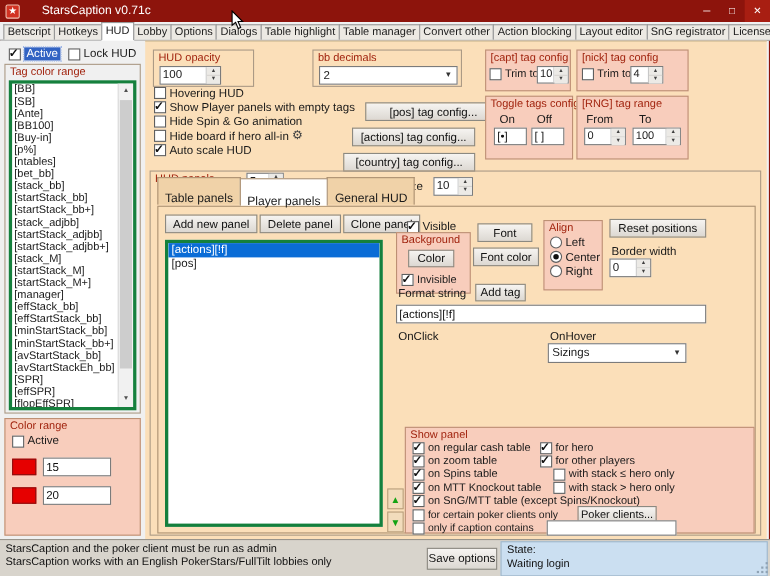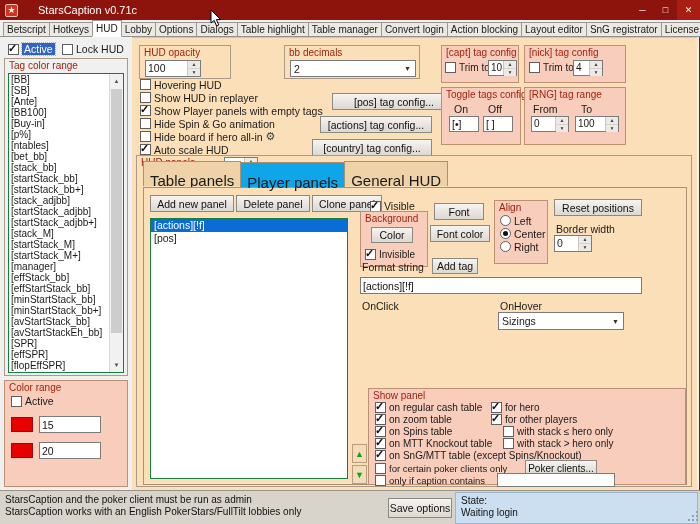--- a/index.html
+++ b/index.html
@@ -28,21 +28,21 @@
   .grp.salmon{background:#f8cdbc;border-color:#bd9074}
   .cbrow{display:flex;align-items:center;gap:3px;white-space:nowrap;font-size:10.5px}
   .abs{position:absolute}
   .cb{width:11px;height:11px;min-width:11px;background:#fff;border:1px solid #5f5f5f;position:relative}
   .cb.checked::after{content:"\2713";position:absolute;left:-1px;top:-3px;font-size:11px;font-weight:bold;color:#101010}
   .radio{width:11px;height:11px;min-width:11px;background:#fff;border:1px solid #5f5f5f;border-radius:50%;position:relative}
   .radio.checked::after{content:"";position:absolute;left:2px;top:2px;width:5px;height:5px;background:#101010;border-radius:50%}
   .hl{background:#3263c3;color:#fff;padding:0 2px;outline:1px dotted #9db6e8}
   .lbl{white-space:nowrap}
   .albl{position:absolute;font-size:10.5px;white-space:nowrap}
-  .listbox{position:absolute;background:#fff;border:1px solid #15803d;overflow:hidden}
+  .listbox{position:absolute;background:#fff;border:3px solid #15803d;overflow:hidden}
   .litem{height:11px;line-height:11px;font-size:10px;padding-left:2px;white-space:nowrap}
   .litem2{height:13px;line-height:13px;font-size:10.5px;padding-left:3px;white-space:nowrap}
   .litem.selected,.litem2.selected{background:#0a6cd6;color:#fff}
   .vscroll{position:absolute;top:0;right:0;bottom:0;width:14px;background:#f1f1f1;border-left:1px solid #d9d9d9}
   .vbtn{position:absolute;left:0;width:100%;height:14px;text-align:center;font-size:6px;line-height:14px;color:#505050;background:#f1f1f1}
   .vthumb{position:absolute;left:1px;right:1px;top:15px;height:244px;background:#cdcdcd}
   .btn{position:absolute;display:flex;align-items:center;justify-content:center;background:linear-gradient(#f6f4f1,#dcd8d2);border:1px solid #8b8981;font-size:10.5px;white-space:nowrap;color:#111}
   .spin{position:absolute;display:flex;background:#fff;border:1px solid #7b7b7b}
   .sval{flex:1;font-size:10.5px;padding:1px 2px;overflow:hidden}
   .sarr{width:13px;display:flex;flex-direction:column;border-left:1px solid #c8c8c8}
@@ -58,22 +58,22 @@
   .leftcol{position:absolute;left:0;top:37px;width:132px;height:453px;background:#f0f0f0}
 
   
   .main{position:absolute;left:132px;top:37px;width:565px;height:453px;background:#fbdfb9;border-top:1px solid #d8c39c}
   .optlist{position:absolute}
   .optlist .cbrow{height:13px}
   .optlist .gear{display:none;font-size:11px;line-height:11px;color:#444}
   .optlist .has-gear .gear{display:inline}
 
   .itabs{position:absolute;display:flex;align-items:flex-end;height:17px}
-  .itab{height:15px;line-height:14px;padding:12px 6px;font-size:15px;background:#f0d2a8;border:1px solid #ab9071;border-bottom:none;margin-right:-1px;white-space:nowrap}
-  .itab.selected{height:18px;line-height:16px;background:#0ea5e9;z-index:2;margin-bottom:-1px}
+  .itab{height:15px;line-height:14px;padding:12px 6px;font-size:11px;background:#f0d2a8;border:1px solid #ab9071;border-bottom:none;margin-right:-1px;white-space:nowrap}
+  .itab.selected{height:18px;line-height:16px;background:#ffffff;z-index:2;margin-bottom:-1px}
   .page{position:absolute;border:1px solid #ab9071;background:#fbdfb9}
   .radlist{position:absolute}
   .radlist .cbrow{height:13px}
   .sp-col{position:absolute}
   .sp-col .cbrow{height:12px}
   .sp-col .lbl,.sp10{font-size:10px}
   .cbrow.indent{margin-left:12px}
   .arrowbtn{position:absolute;display:flex;align-items:center;justify-content:center;background:#f2dcbc;border:1px solid #b99d79;color:#13a313;font-size:9px}
 
   
@@ -102,21 +102,21 @@
   <div class="menutabs">
 
   <div class="mtab"><span>Betscript</span></div>
       <div class="mtab"><span>Hotkeys</span></div>
       <div class="mtab selected"><span>HUD</span></div>
       <div class="mtab"><span>Lobby</span></div>
       <div class="mtab"><span>Options</span></div>
       <div class="mtab"><span>Dialogs</span></div>
       <div class="mtab"><span>Table highlight</span></div>
       <div class="mtab"><span>Table manager</span></div>
-      <div class="mtab"><span>Convert login</span></div>
+      <div class="mtab"><span>Convert other</span></div>
       <div class="mtab"><span>Action blocking</span></div>
       <div class="mtab"><span>Layout editor</span></div>
       <div class="mtab"><span>SnG registrator</span></div>
       <div class="mtab"><span>License</span></div>
     </div>
 
   <svg class="cursor" width="12" height="18" viewBox="0 0 12 18">
     <path d="M1 1 L1 14 L4.2 11.4 L6.6 17 L8.8 16 L6.4 10.6 L10.6 10.6 Z" fill="#ffffff" stroke="#000000" stroke-width="1"></path>
   </svg>
 
@@ -205,25 +205,20 @@
     </div>
 
     <div class="optlist" style="left:8px;top:40px">
 
     <div class="cbrow">
           <span class="cb"></span>
           <span class="lbl">Hovering HUD</span>
 
         </div>
         <div class="cbrow">
-          <span class="cb"></span>
-          <span class="lbl">Show HUD in replayer</span>
-
-        </div>
-        <div class="cbrow">
           <span class="cb checked"></span>
           <span class="lbl">Show Player panels with empty tags</span>
 
         </div>
         <div class="cbrow">
           <span class="cb"></span>
           <span class="lbl">Hide Spin &amp; Go animation</span>
 
         </div>
         <div class="cbrow has-gear">

